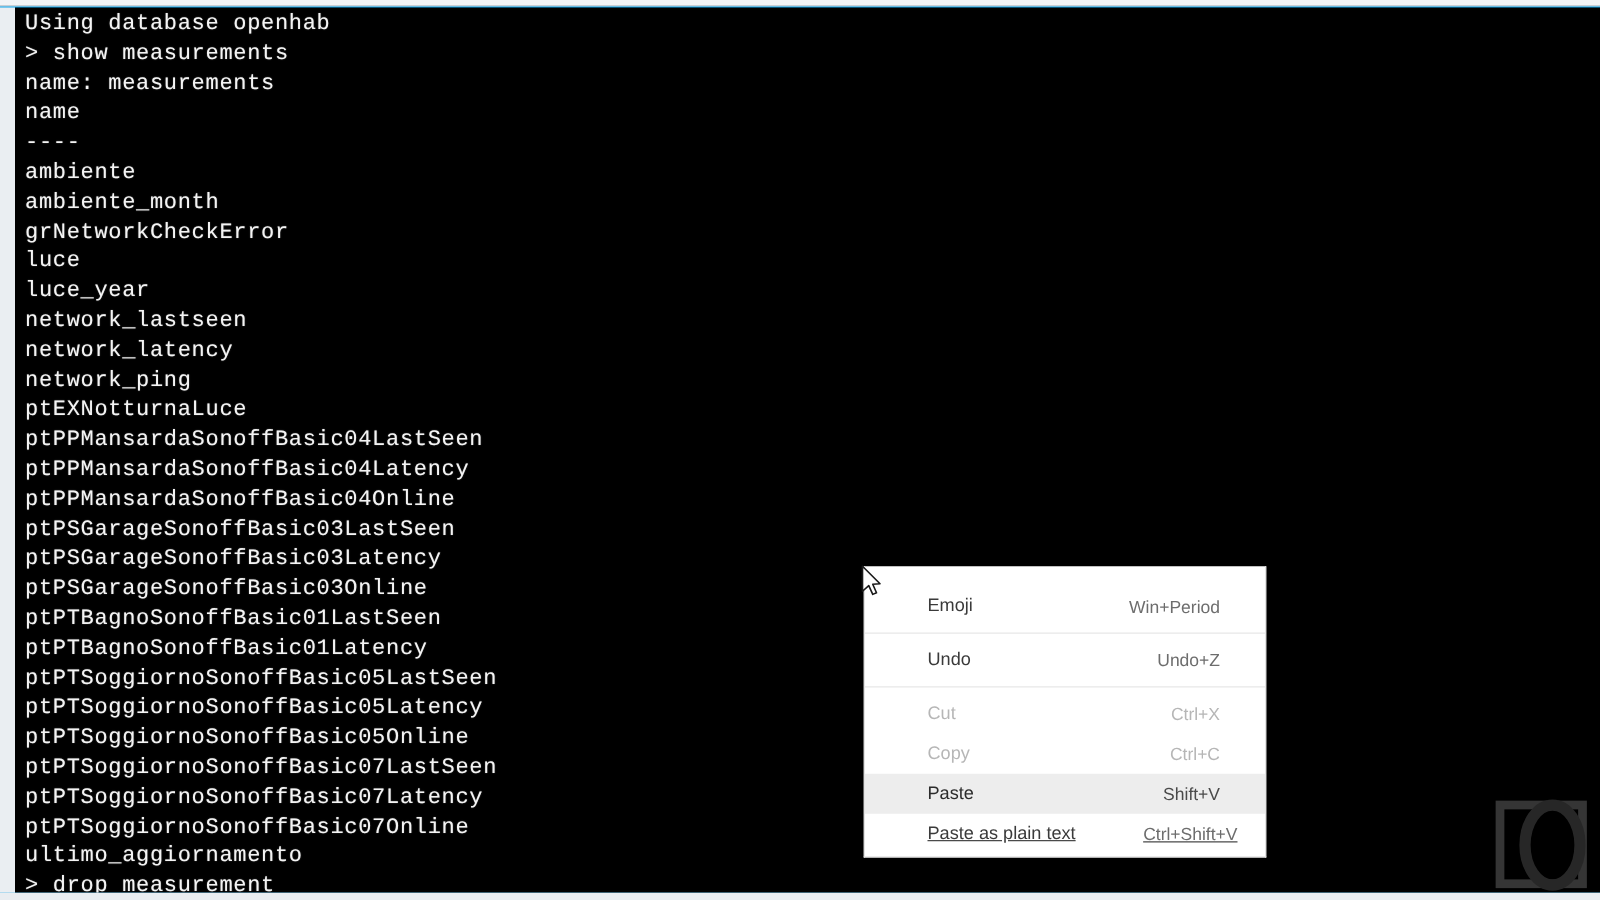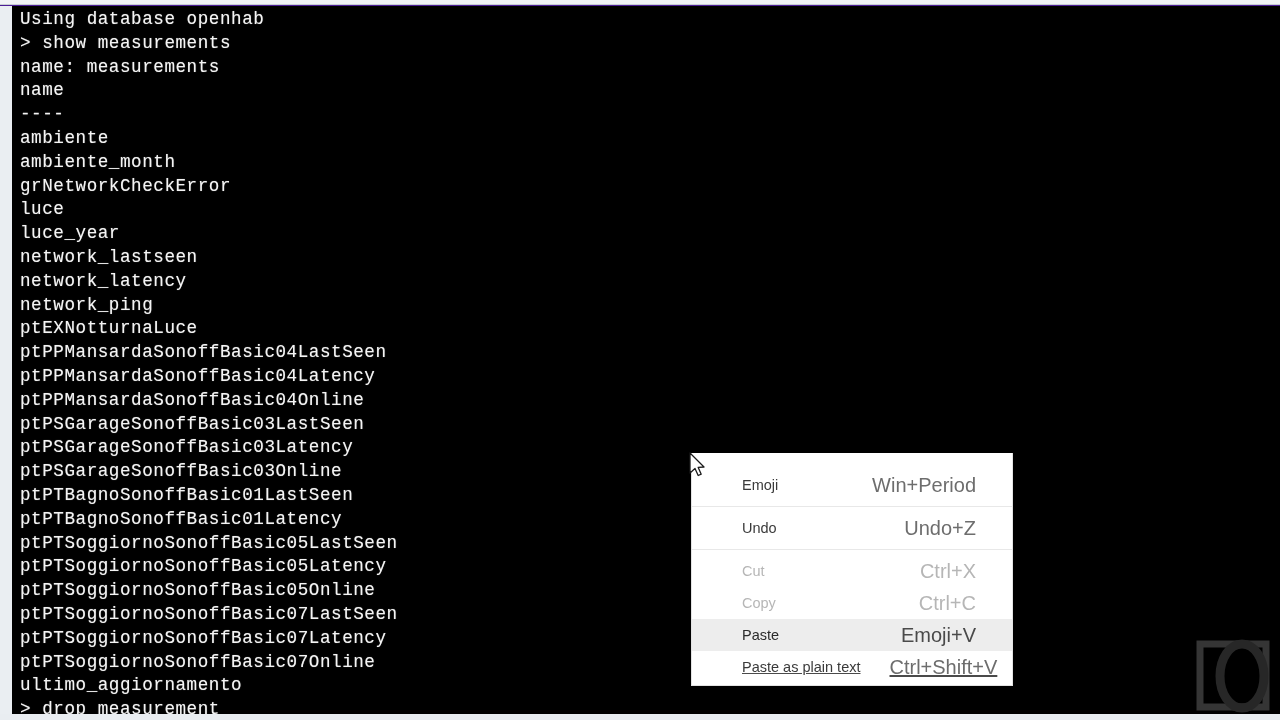--- a/index.html
+++ b/index.html
@@ -13,21 +13,21 @@
     height: 720px;
     overflow: hidden;
     position: relative;
     font-family: "Liberation Sans", sans-serif;
   }
 
   
   #screen {
     position: absolute;
     inset: 0;
-    background: #4c1d95;
+    background: #0ea5e9;
   }
   #top-strip {
     position: absolute;
     left: 0; top: 0;
     width: 1280px; height: 5px;
     background: #f2f4f6;
     border-bottom: 1px solid #c9ced4;
     box-sizing: border-box;
   }
   #bottom-strip {
@@ -90,21 +90,21 @@
     height: 32px;
     padding: 0 36px 0 50px;
     box-sizing: border-box;
     color: #4a4a4a;
     white-space: nowrap;
   }
   .menu-item .mi-label {
     font-size: 14.5px;
   }
   .menu-item .mi-shortcut {
-    font-size: 20px;
+    font-size: 14px;
     color: #6d6d6d;
     margin-left: 29px;
   }
   .menu-item.disabled .mi-label,
   .menu-item.disabled .mi-shortcut {
     color: #b6b6b6;
   }
   .menu-item.highlighted {
     background: #ededed;
   }
@@ -213,21 +213,21 @@
       <span class="mi-shortcut">Ctrl+X</span>
     </div>
 
     <div class="menu-item disabled">
       <span class="mi-label">Copy</span>
       <span class="mi-shortcut">Ctrl+C</span>
     </div>
 
     <div class="menu-item highlighted">
       <span class="mi-label">Paste</span>
-      <span class="mi-shortcut">Emoji+V</span>
+      <span class="mi-shortcut">Shift+V</span>
     </div>
 
     <div class="menu-item strong compact">
       <span class="mi-label">Paste as plain text</span>
       <span class="mi-shortcut">Ctrl+Shift+V</span>
     </div>
 
   </div>
 
   <div id="cursor">

